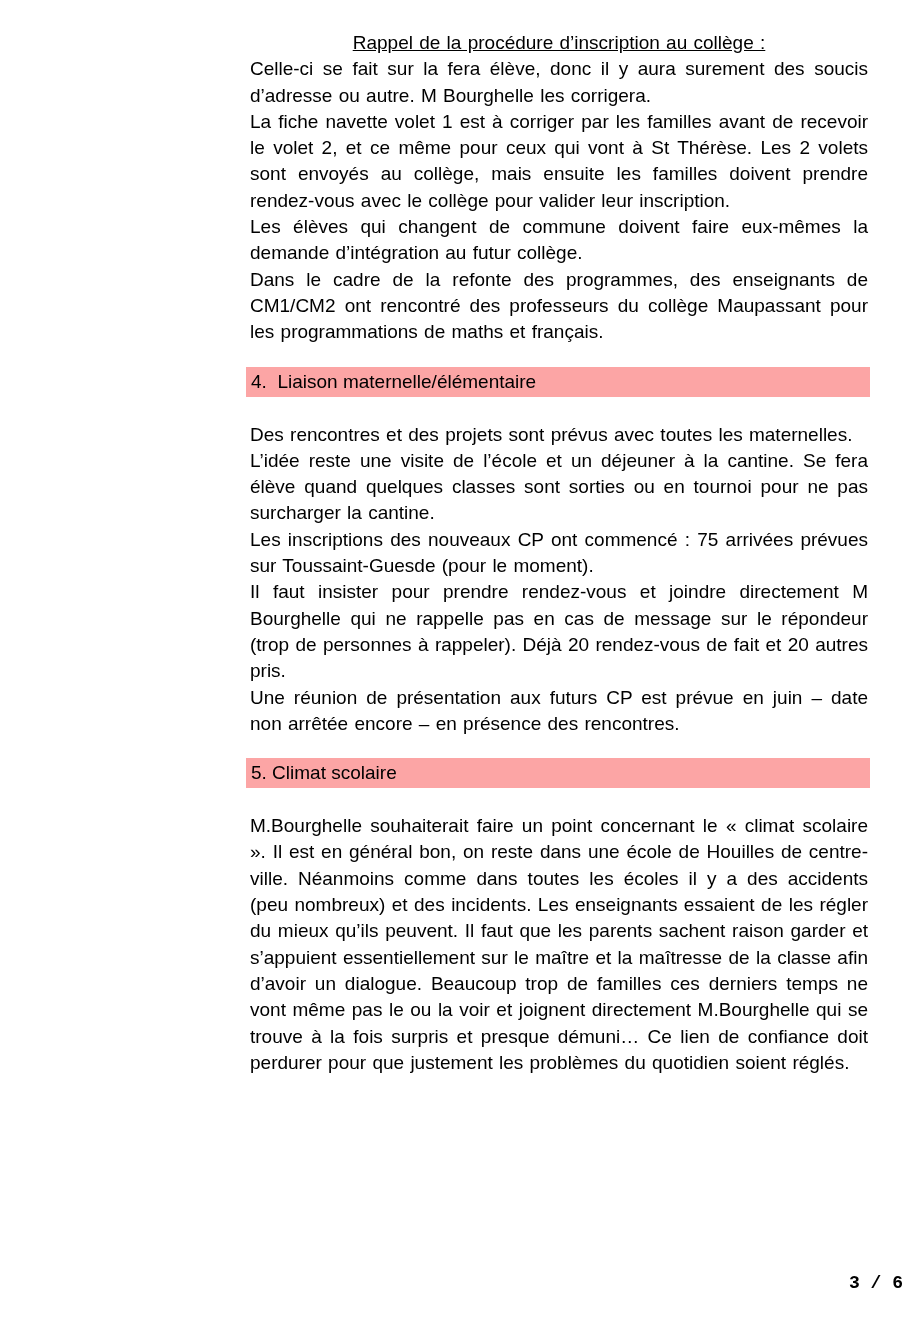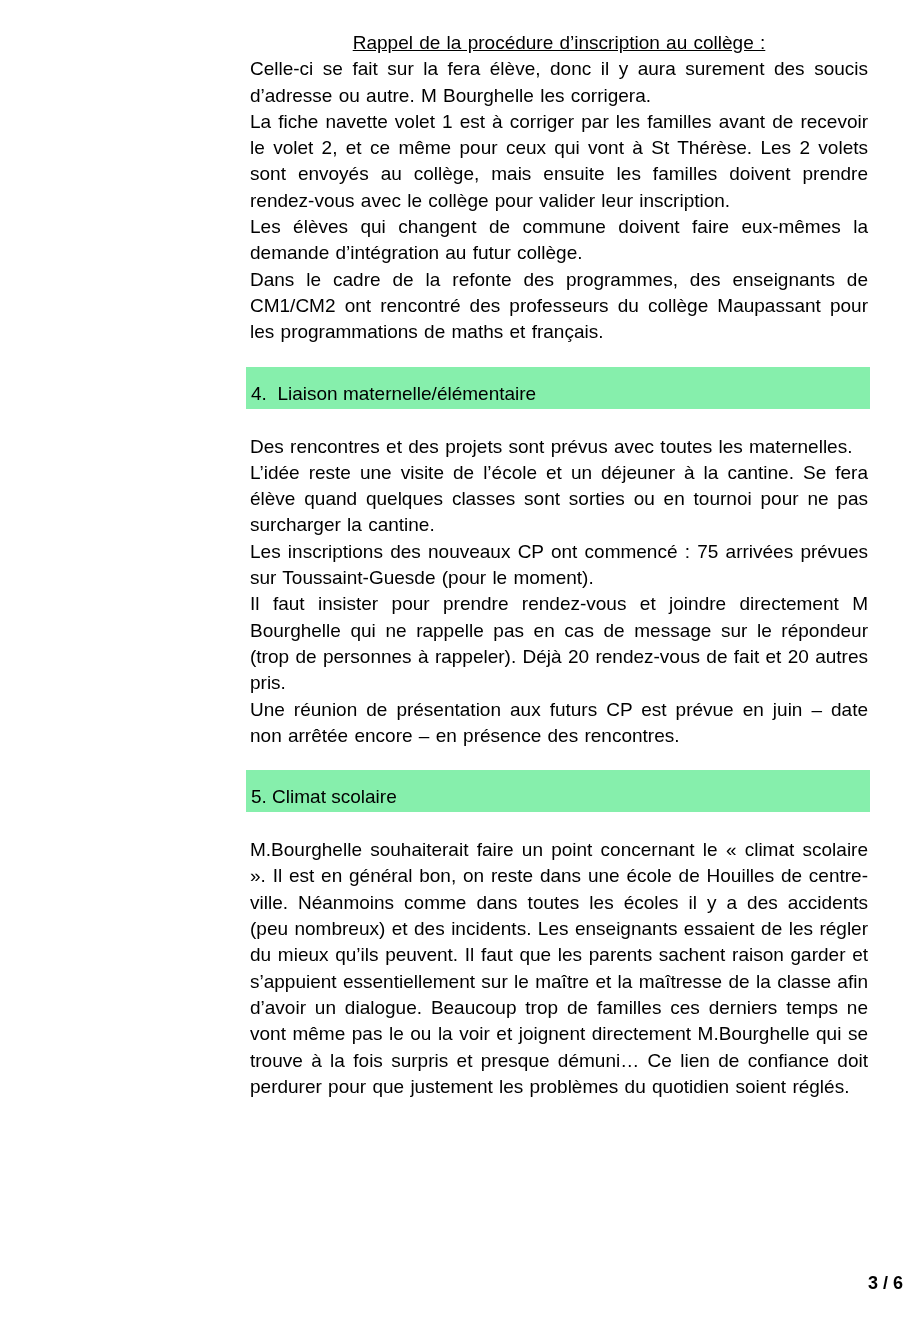--- a/index.html
+++ b/index.html
@@ -35,32 +35,32 @@
     word-spacing: 1px;
   }
   .para.underline {
     text-decoration: underline;
     text-align: center;
   }
   .section-heading {
     box-sizing: border-box;
     margin: 21px 0 25px -4px;
     width: 624px;
-    padding: 14px 4px 2px 5px;
-    background: #86efac;
+    padding: 2px 4px 2px 5px;
+    background: #fca5a5;
     font-size: 19px;
     font-weight: normal;
     line-height: 26px;
     white-space: pre-wrap;
   }
   .page-number {
     position: absolute;
     top: 1272px;
     right: 18px;
-    font-family: Liberation Sans, sans-serif;
+    font-family: Liberation Mono, monospace;
     font-weight: bold;
     font-size: 18px;
     line-height: 22px;
   }
 </style>
 </head>
 <body>
 
 <div class="page">
   <main class="content">

